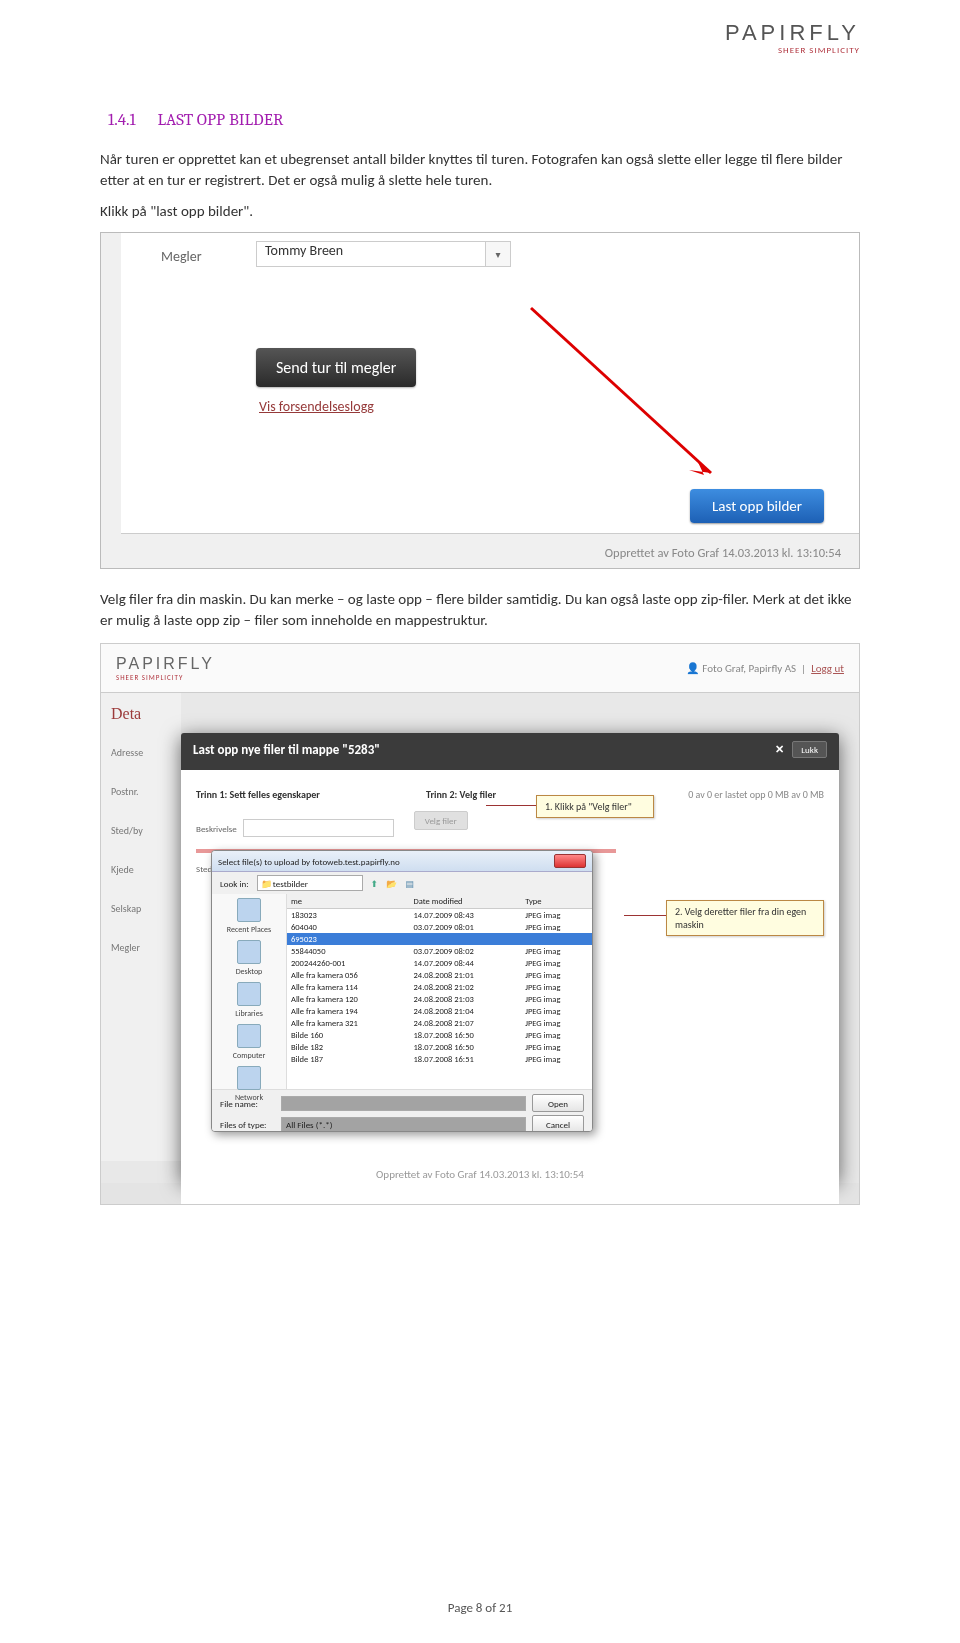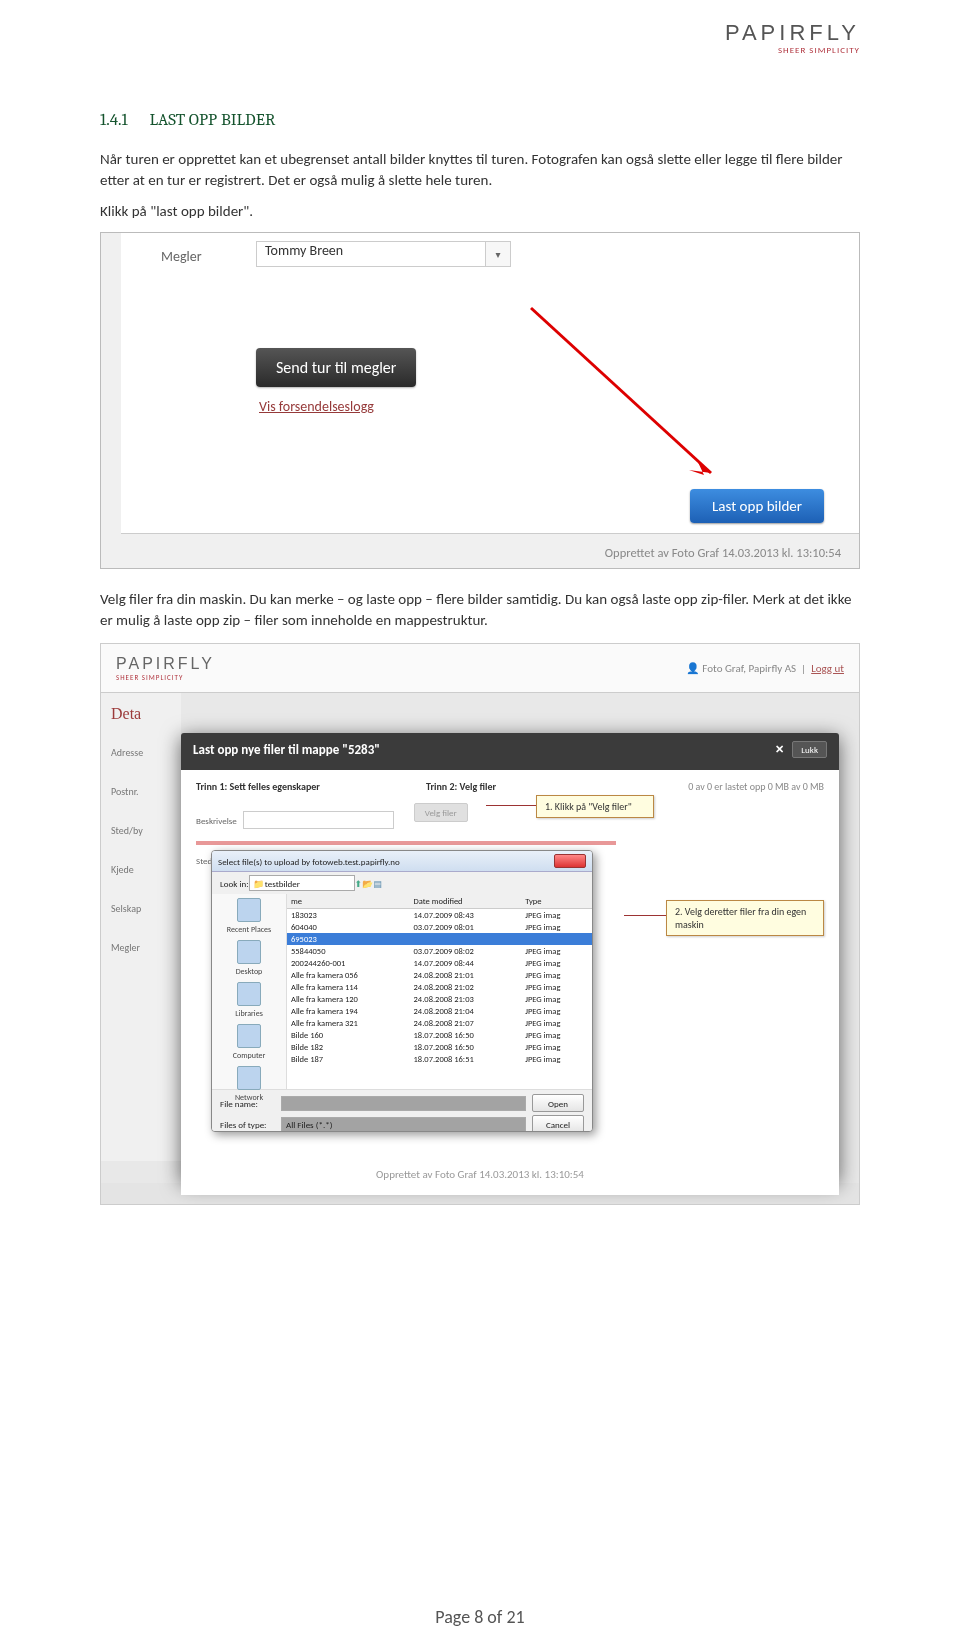--- a/index.html
+++ b/index.html
@@ -31,22 +31,22 @@
   .logo-sub {
     font-size: 9px;
     color: #b0343e;
     letter-spacing: 1px;
     margin-top: -2px;
   }
   h2.section {
     font-family: Cambria, Georgia, serif;
     font-size: 17px;
     font-weight: 400;
-    color: #14532d;
-    margin: 60px 0 20px 0;
+    color: #a21caf;
+    margin: 60px 0 20px 8px;
   }
   h2.section .num { margin-right: 18px; }
   p.body {
     font-size: 15px;
     line-height: 1.4;
     margin: 10px 0 10px 0;
   }
 
   
   .shot1 {
@@ -181,21 +181,21 @@
     height: 440px;
   }
   .shot2 .modal .mhead { display:flex; justify-content: space-between; align-items:center; padding-bottom:12px;}
   .shot2 .modal .mhead .t { font-size: 13px; font-weight: bold;}
   .shot2 .modal .mhead .close { font-size: 11px; font-weight: bold;}
   .shot2 .modal .mhead .lukk { background:#555;border:1px solid #777;font-size:9px;padding:2px 8px;border-radius:2px;}
   .shot2 .modal .mbody {
     background: #fff; color: #333;
     height: 405px;
     margin: 0 -12px;
-    padding: 10px 15px;
+    padding: 18px 15px;
     position: relative;
   }
   .shot2 .trinn-row { display: flex; font-size: 10px; font-weight: bold; }
   .shot2 .trinn-row .c1 { width: 230px; }
   .shot2 .trinn-row .c2 { width: 180px; }
   .shot2 .trinn-row .c3 { flex:1; text-align:right; font-weight:normal; color:#888;}
   .shot2 .beskr {
     font-size: 9px; color: #666; margin-top: 10px; display: flex; align-items:center; gap:6px;
   }
   .shot2 .beskr input {
@@ -232,21 +232,21 @@
     font-size: 9px;
     color: #222;
   }
   .shot2 .filedlg .titlebar {
     height: 20px; background: linear-gradient(#e9f0f9,#cfdef0);
     border-bottom:1px solid #aac;
     display:flex; align-items:center; padding:0 6px; justify-content:space-between;
   }
   .shot2 .filedlg .titlebar .wbtn { width:30px;height:12px;background:linear-gradient(#f88,#d33);border:1px solid #933;border-radius:2px;}
   .shot2 .filedlg .toolbar {
-    height: 22px; display:flex; align-items:center; gap:0; padding:0 8px;
+    height: 22px; display:flex; align-items:center; gap:8px; padding:0 8px;
     background: #f0f0f0;
   }
   .shot2 .filedlg .toolbar .look { width:100px; height:14px; border:1px solid #aaa; background:#fff; padding-left:4px; display:flex;align-items:center;}
   .shot2 .filedlg .main { display:flex; height: 195px; }
   .shot2 .filedlg .places { width:70px; border-right:1px solid #ddd; background:#f8f8f8; padding:4px 2px; }
   .shot2 .filedlg .places .pitem { display:flex;flex-direction:column;align-items:center;margin-bottom:6px;font-size:8px;color:#444;}
   .shot2 .filedlg .places .pitem .picon { width:22px;height:22px;background:#bcd4ee;border:1px solid #8ab;border-radius:2px;margin-bottom:2px;}
   .shot2 .filedlg .files { flex:1; background:#fff; overflow:hidden; }
   .shot2 .filedlg .files table { width:100%; border-collapse:collapse; font-size:8.5px;}
   .shot2 .filedlg .files th { text-align:left;background:#f0f0f0;border-bottom:1px solid #ccc;padding:2px 4px;font-weight:normal;}
@@ -265,24 +265,24 @@
   }
   .cline {
     position:absolute;
     height:1px; background:#9c3333;
   }
   .cline.l1 { left: 305px; top: 35px; width: 50px; }
   .cline.l2 { right: 160px; top: 145px; width: 55px; }
 
   .page-footer {
     text-align: center;
-    font-size: 18px;
+    font-size: 13px;
     color: #555;
     position: absolute;
-    bottom: 12px;
+    bottom: 25px;
     left: 0; right: 0;
   }
 </style>
 </head>
 <body>
 
 <div class="page">
 
   <div class="header-logo">
     <div class="logo-main">PAPIRFLY</div>

